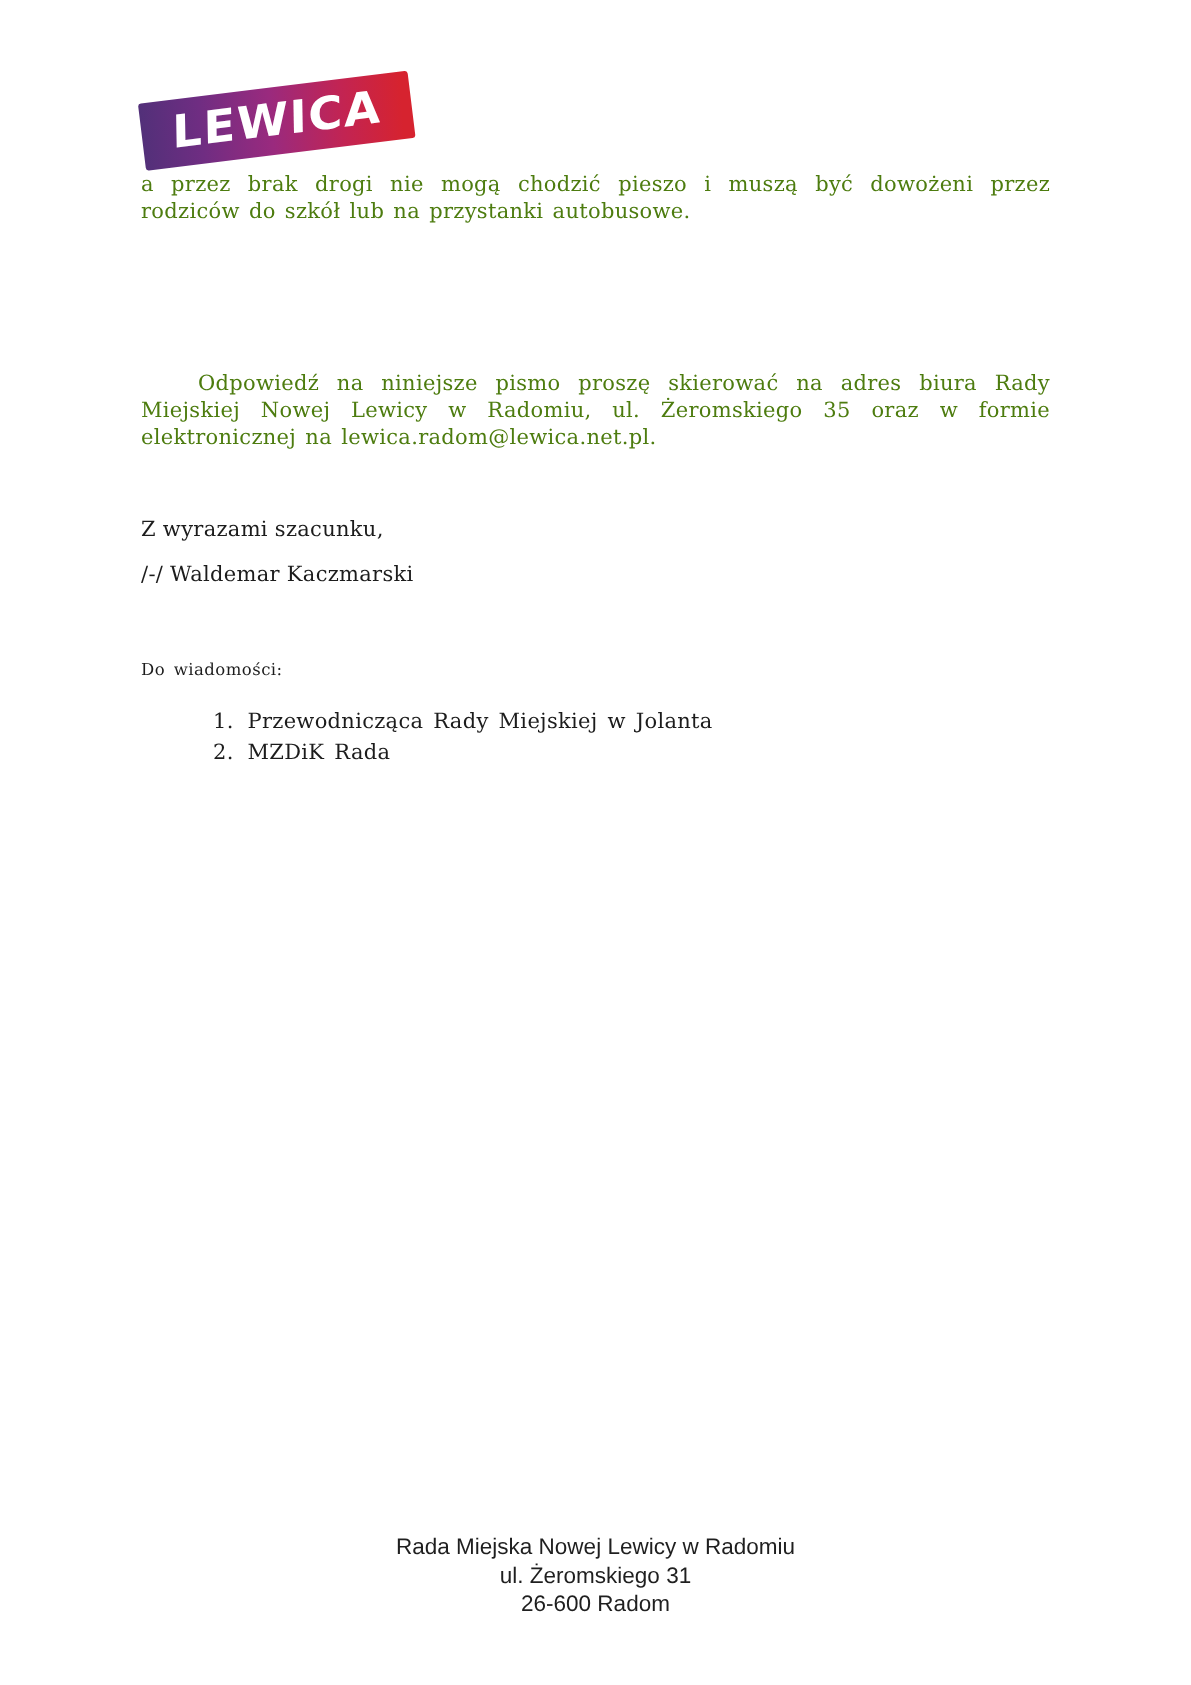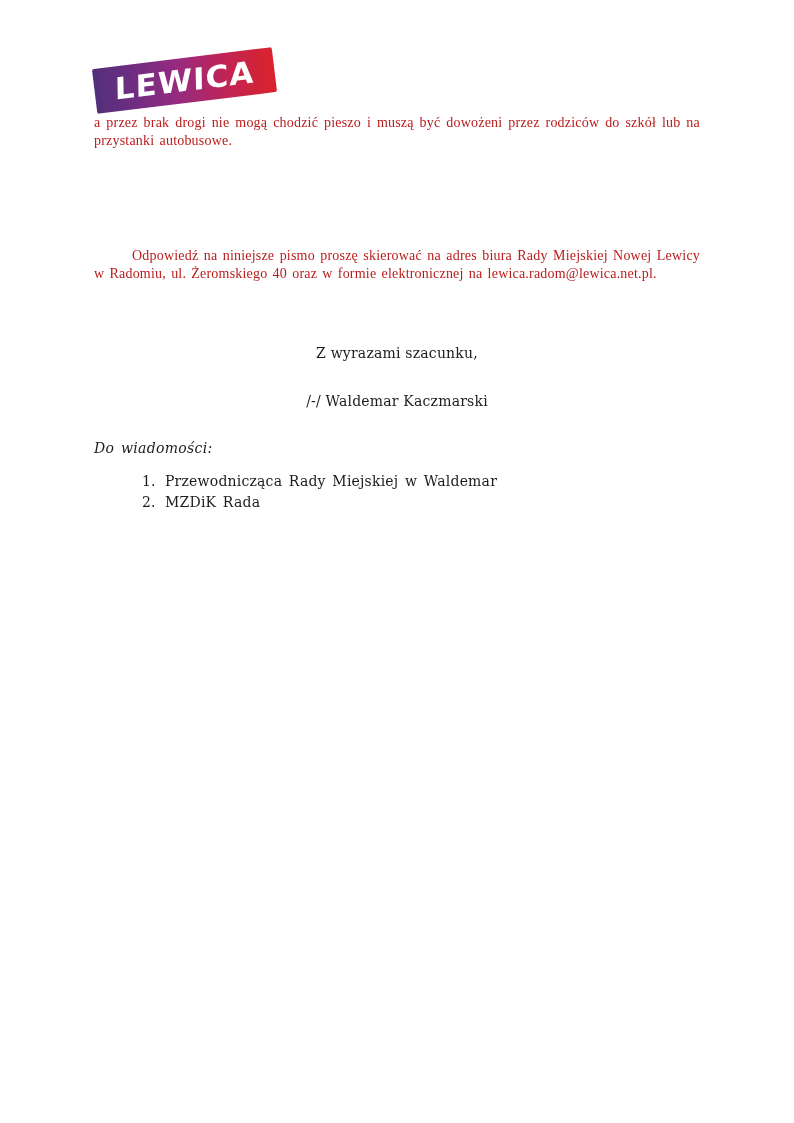--- a/index.html
+++ b/index.html
@@ -46,46 +46,44 @@
     user-select: none;
   }
 
   
   .para {
     position: absolute;
     left: 94px;
     width: 606px;
     font-size: 14px;
     line-height: 18px;
-    color: #b91c1c;
+    color: #4d7c0f;
     text-align: justify;
     letter-spacing: 0.2px;
     word-spacing: 1.5px;
-    font-family: Liberation Serif, serif;
   }
   .para.indent { text-indent: 38px; }
 
   .closing-line {
     position: absolute;
     left: 94px;
     width: 606px;
     font-size: 14px;
     color: #1c1c1c;
-    text-align: center;
+    text-align: left;
     letter-spacing: 0.2px;
   }
 
   .cc-heading {
     position: absolute;
     left: 94px;
-    font-size: 14px;
+    font-size: 11px;
     color: #1c1c1c;
     letter-spacing: 0.3px;
     word-spacing: 2px;
-    font-style: italic;
   }
 
   .cc-list {
     position: absolute;
     left: 142px;
     top: 471px;
     font-size: 14px;
     line-height: 21px;
     color: #1c1c1c;
     letter-spacing: 0.2px;
@@ -116,33 +114,38 @@
 
 <div class="page">
 
   <div class="logo">
     <span class="logo-text">LEWICA</span>
   </div>
 
   <div class="para" style="top:114px">a przez brak drogi nie mogą chodzić pieszo i muszą być dowożeni przez rodziców do szkół lub na przystanki autobusowe.</div>
 
 
-  <div class="para indent" style="top:247px">Odpowiedź na niniejsze pismo proszę skierować na adres biura Rady Miejskiej Nowej Lewicy w Radomiu, ul. Żeromskiego 40 oraz w formie elektronicznej na lewica.radom@lewica.net.pl.</div>
+  <div class="para indent" style="top:247px">Odpowiedź na niniejsze pismo proszę skierować na adres biura Rady Miejskiej Nowej Lewicy w Radomiu, ul. Żeromskiego 35 oraz w formie elektronicznej na lewica.radom@lewica.net.pl.</div>
 
   <div class="closing-line" style="top:345px">Z wyrazami szacunku,</div>
 
-  <div class="closing-line" style="top:393px">/-/ Waldemar Kaczmarski</div>
+  <div class="closing-line" style="top:375px">/-/ Waldemar Kaczmarski</div>
 
   <div class="cc-heading" style="top:440px">Do wiadomości:</div>
 
   <div class="cc-list">
     <div class="cc-item">
       <span class="cc-num">1.</span>
-      <span>Przewodnicząca Rady Miejskiej w Waldemar</span>
+      <span>Przewodnicząca Rady Miejskiej w Jolanta</span>
     </div>
     <div class="cc-item">
       <span class="cc-num">2.</span>
       <span>MZDiK Rada</span>
     </div>
   </div>
 
+  <div class="footer">
+    <div>Rada Miejska Nowej Lewicy w Radomiu</div>
+    <div>ul. Żeromskiego 31</div>
+    <div>26-600 Radom</div>
+  </div>
 
 </div>
 
 </body></html>

